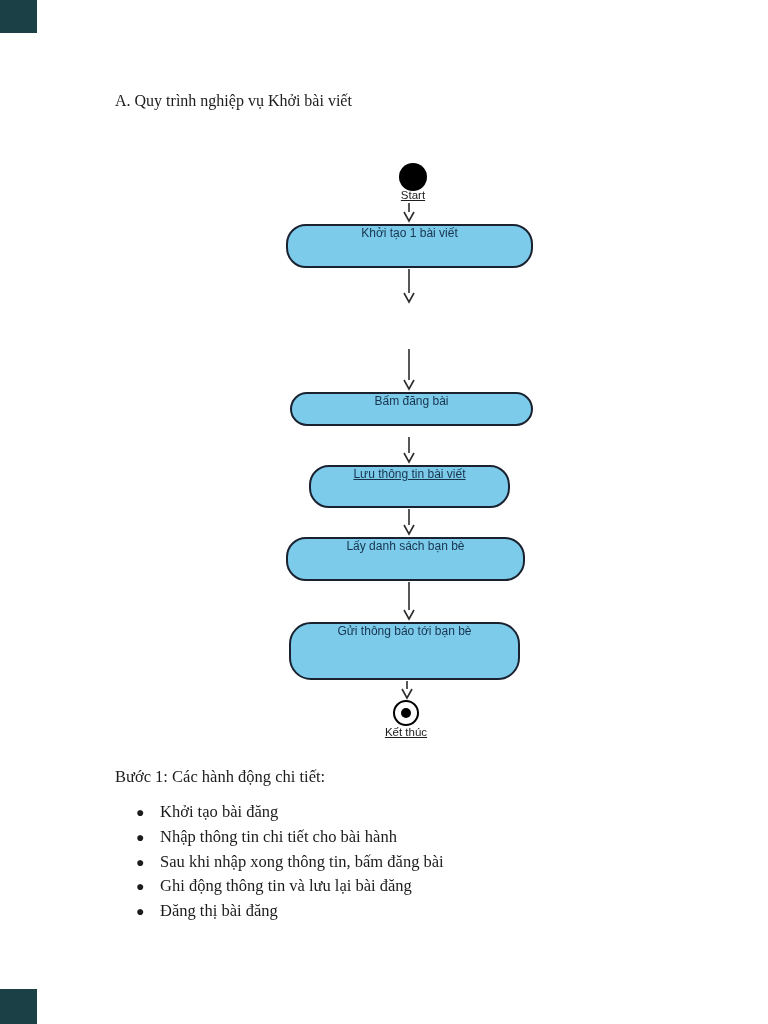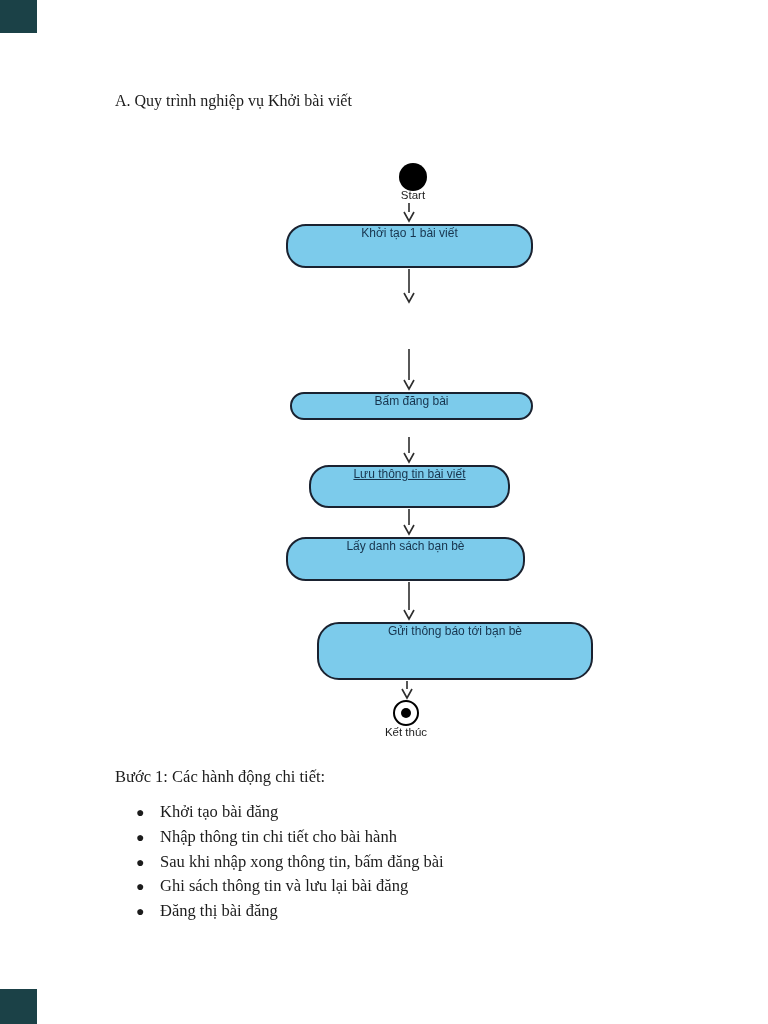--- a/index.html
+++ b/index.html
@@ -48,43 +48,44 @@
     background: #000000;
   }
   .node-caption {
     position: absolute;
     width: 80px;
     text-align: center;
     font-family: "Liberation Sans", sans-serif;
     font-size: 11.5px;
     color: #1e1e1e;
     white-space: nowrap;
+    text-decoration: underline;
   }
   .caption-start { left: 373px; top: 189px; }
   .caption-end   { left: 366px; top: 726px; }
 
   .flow-box {
     position: absolute;
     box-sizing: border-box;
     background: #7ccbeb;
     border: 2px solid #1a2230;
     border-radius: 20px;
     display: flex;
     justify-content: center;
     font-family: "Liberation Sans", sans-serif;
     font-size: 12px;
     color: #17344d;
     text-align: center;
   }
   .box-1 { left: 286px; top: 224px; width: 247px; height: 44px; }
   .box-2 { left: 286px; top: 305px; width: 247px; height: 43px; }
-  .box-3 { left: 290px; top: 392px; width: 243px; height: 28px; }
+  .box-3 { left: 290px; top: 392px; width: 243px; height: 34px; }
   .box-4 { left: 309px; top: 465px; width: 201px; height: 43px; text-decoration: underline; }
   .box-5 { left: 286px; top: 537px; width: 239px; height: 44px; }
-  .box-6 { left: 289px; top: 622px; width: 276px; height: 58px; border-radius: 22px; margin-left: 28px; }
+  .box-6 { left: 289px; top: 622px; width: 231px; height: 58px; border-radius: 22px; }
 
   .end-node-outer {
     position: absolute;
     left: 393px;
     top: 700px;
     width: 26px;
     height: 26px;
     box-sizing: border-box;
     border: 2.5px solid #000000;
     border-radius: 50%;
@@ -194,21 +195,21 @@
     <li>
       <span class="bullet-dot">●</span>
       <span>Nhập thông tin chi tiết cho bài hành</span>
     </li>
     <li>
       <span class="bullet-dot">●</span>
       <span>Sau khi nhập xong thông tin, bấm đăng bài</span>
     </li>
     <li>
       <span class="bullet-dot">●</span>
-      <span>Ghi sách thông tin và lưu lại bài đăng</span>
+      <span>Ghi động thông tin và lưu lại bài đăng</span>
     </li>
     <li>
       <span class="bullet-dot">●</span>
       <span>Đăng thị bài đăng</span>
     </li>
   </ul>
 
 </div>
 
 </body></html>

